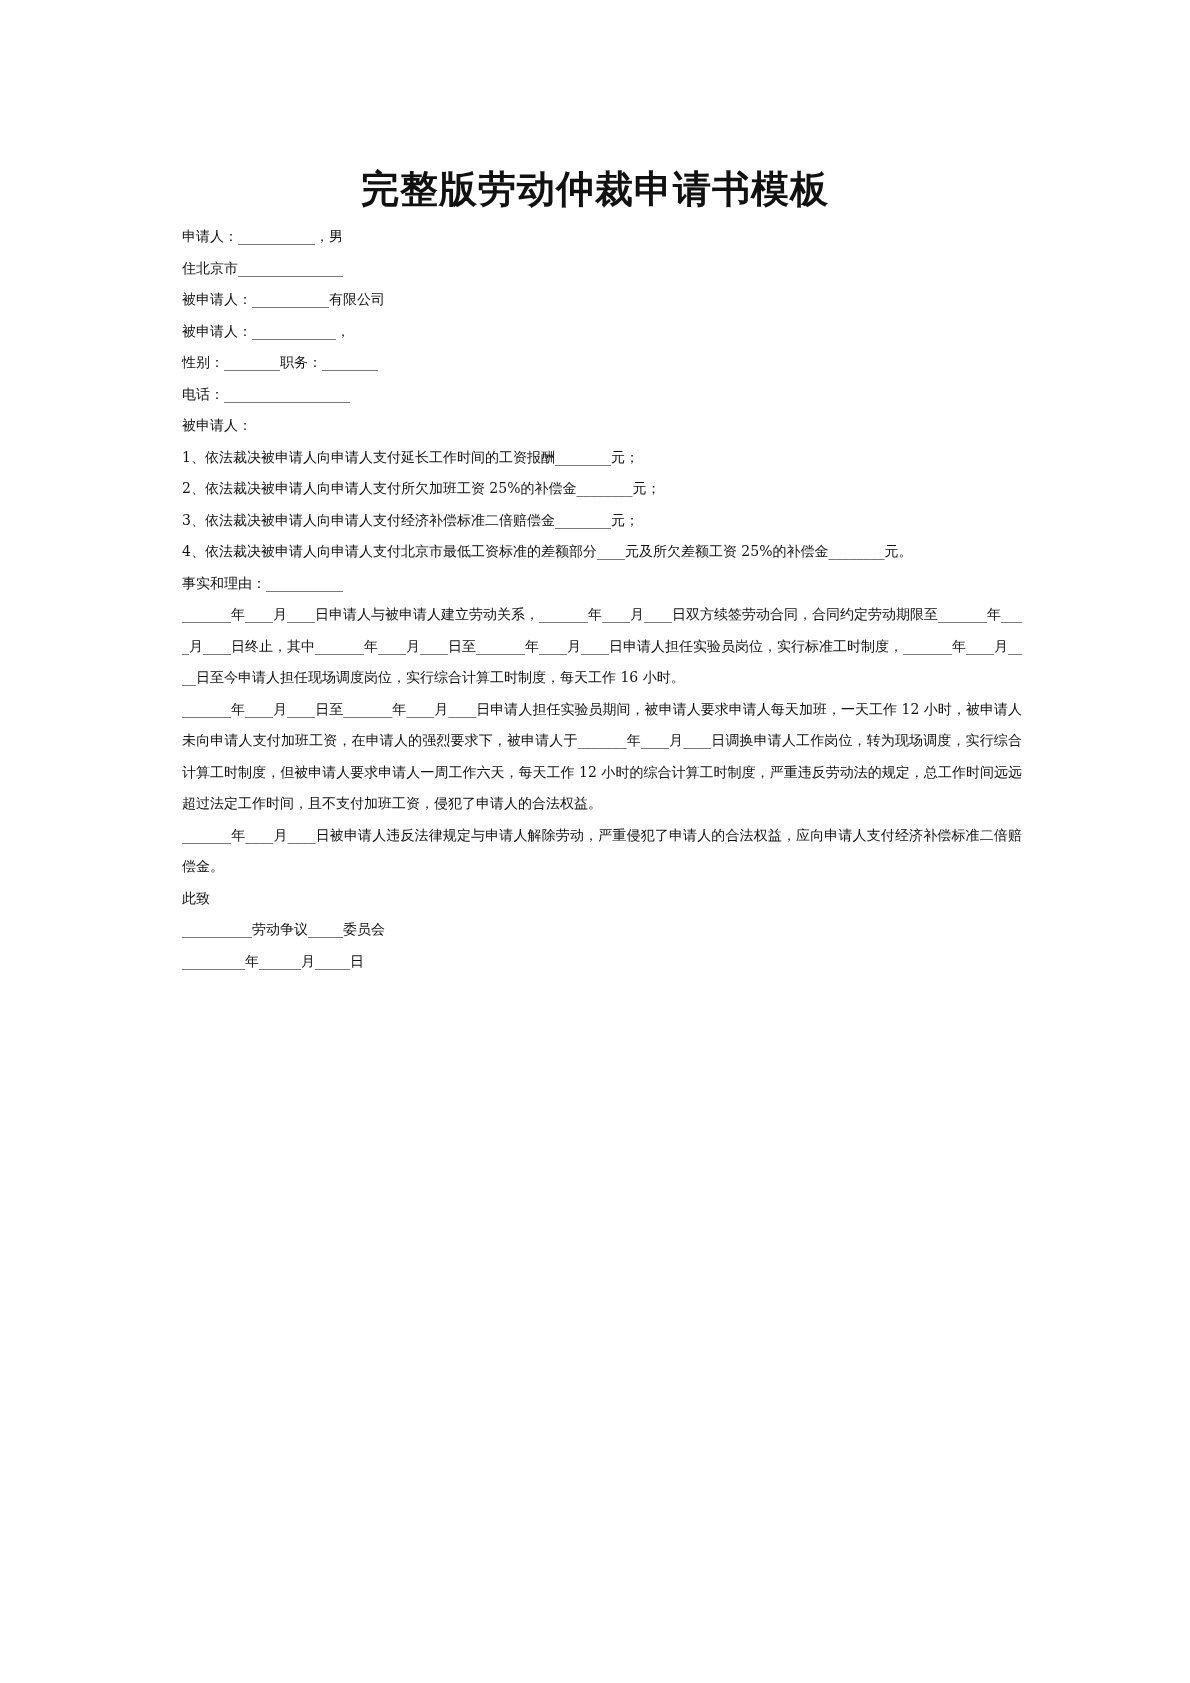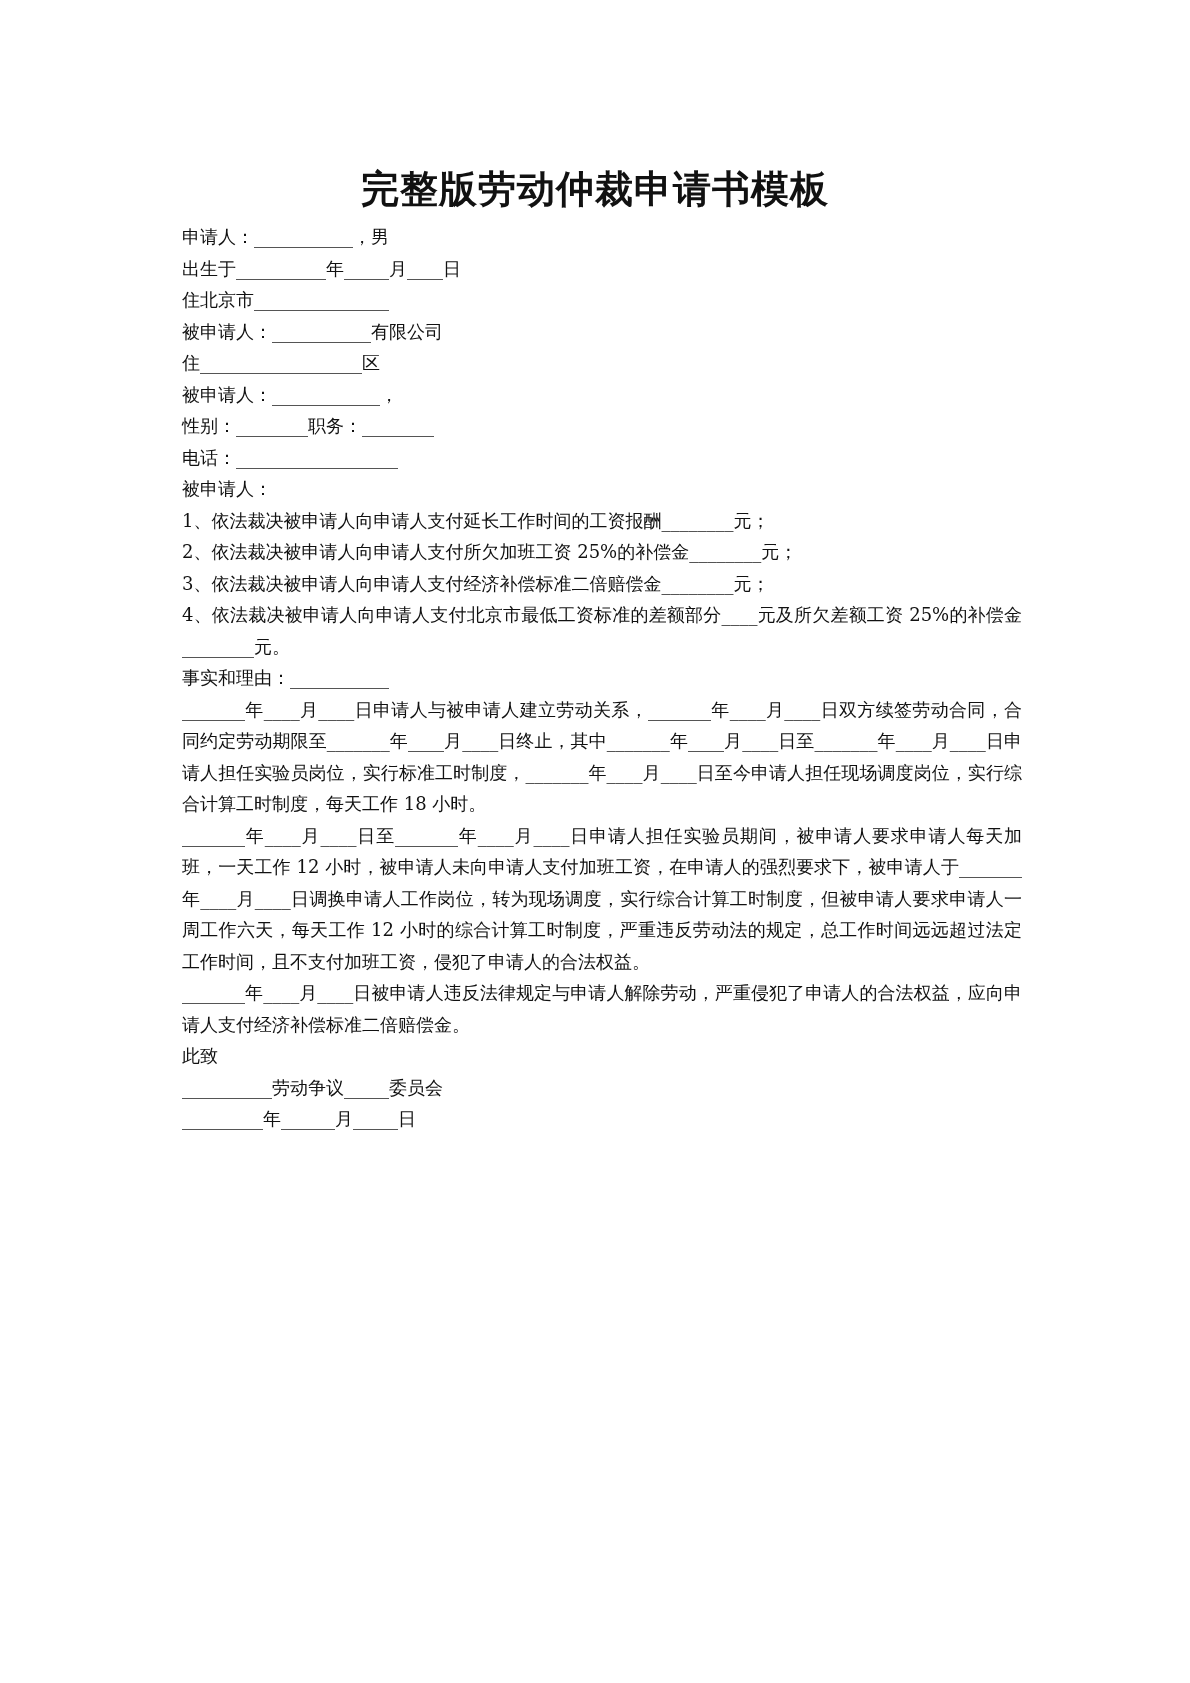--- a/index.html
+++ b/index.html
@@ -3,45 +3,43 @@
 <meta charset="utf-8">
 <style>
   html, body { margin: 0; padding: 0; background: #ffffff; }
   body { width: 1190px; height: 1683px; position: relative; overflow: hidden;
          font-family: "DejaVu Serif", "Liberation Serif", serif; color: #111; }
   .page { position: absolute; left: 0; top: 0; width: 1190px; height: 1683px; }
   .title { position: absolute; left: 0; width: 1190px; top: 163px; text-align: center;
            font-family: "DejaVu Sans", "Liberation Sans", sans-serif; font-weight: bold;
            font-size: 38px; letter-spacing: 1px; line-height: 52px; }
   .body { position: absolute; left: 182px; top: 221px; width: 840px;
-          font-size: 18px; line-height: 31.5px; }
+          font-size: 14px; line-height: 31.5px; }
   .line { white-space: pre; }
   .para { white-space: normal; text-align: justify; word-break: break-all; }
 </style>
 </head>
 <body>
 
 <div class="page">
   <div class="title">完整版劳动仲裁申请书模板</div>
 
   <div class="body">
     <div class="line">申请人：___________，男</div>
-    <div class="line">出生于__________年_____月____日</div>
     <div class="line">住北京市_______________</div>
     <div class="line">被申请人：___________有限公司</div>
-    <div class="line">住__________________区</div>
     <div class="line">被申请人：____________，</div>
     <div class="line">性别：________职务：________</div>
     <div class="line">电话：__________________</div>
     <div class="line">被申请人：</div>
     <div class="para">1、依法裁决被申请人向申请人支付延长工作时间的工资报酬________元；</div>
     <div class="para">2、依法裁决被申请人向申请人支付所欠加班工资 25%的补偿金________元；</div>
     <div class="para">3、依法裁决被申请人向申请人支付经济补偿标准二倍赔偿金________元；</div>
     <div class="para">4、依法裁决被申请人向申请人支付北京市最低工资标准的差额部分____元及所欠差额工资 25%的补偿金________元。</div>
     <div class="line">事实和理由：___________</div>
-    <div class="para">_______年____月____日申请人与被申请人建立劳动关系，_______年____月____日双方续签劳动合同，合同约定劳动期限至_______年____月____日终止，其中_______年____月____日至_______年____月____日申请人担任实验员岗位，实行标准工时制度，_______年____月____日至今申请人担任现场调度岗位，实行综合计算工时制度，每天工作 18 小时。</div>
+    <div class="para">_______年____月____日申请人与被申请人建立劳动关系，_______年____月____日双方续签劳动合同，合同约定劳动期限至_______年____月____日终止，其中_______年____月____日至_______年____月____日申请人担任实验员岗位，实行标准工时制度，_______年____月____日至今申请人担任现场调度岗位，实行综合计算工时制度，每天工作 16 小时。</div>
     <div class="para">_______年____月____日至_______年____月____日申请人担任实验员期间，被申请人要求申请人每天加班，一天工作 12 小时，被申请人未向申请人支付加班工资，在申请人的强烈要求下，被申请人于_______年____月____日调换申请人工作岗位，转为现场调度，实行综合计算工时制度，但被申请人要求申请人一周工作六天，每天工作 12 小时的综合计算工时制度，严重违反劳动法的规定，总工作时间远远超过法定工作时间，且不支付加班工资，侵犯了申请人的合法权益。</div>
     <div class="para">_______年____月____日被申请人违反法律规定与申请人解除劳动，严重侵犯了申请人的合法权益，应向申请人支付经济补偿标准二倍赔偿金。</div>
     <div class="line">此致</div>
     <div class="line">__________劳动争议_____委员会</div>
     <div class="line">_________年______月_____日</div>
   </div>
 </div>
 
 </body></html>

